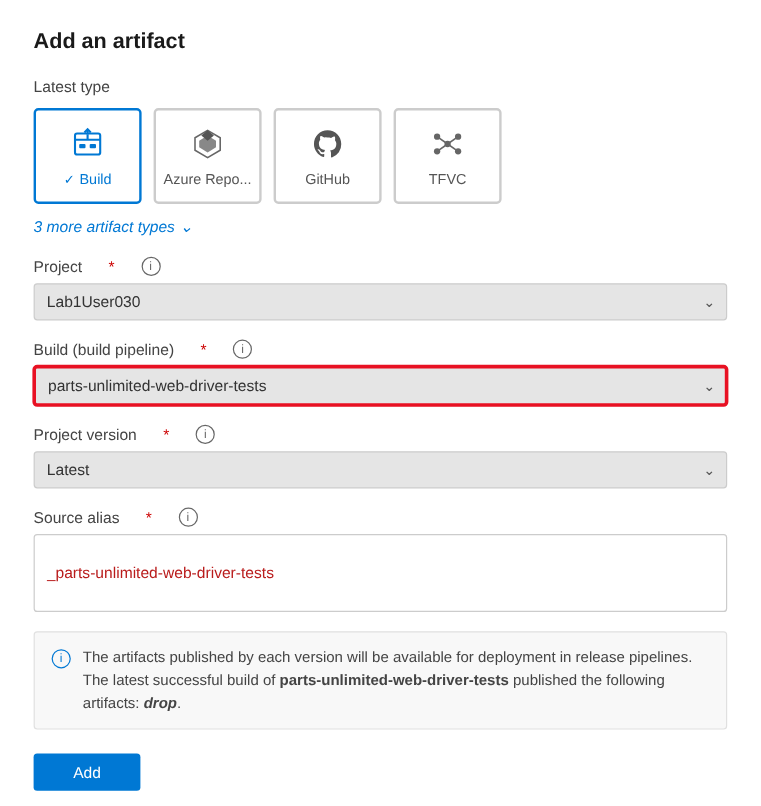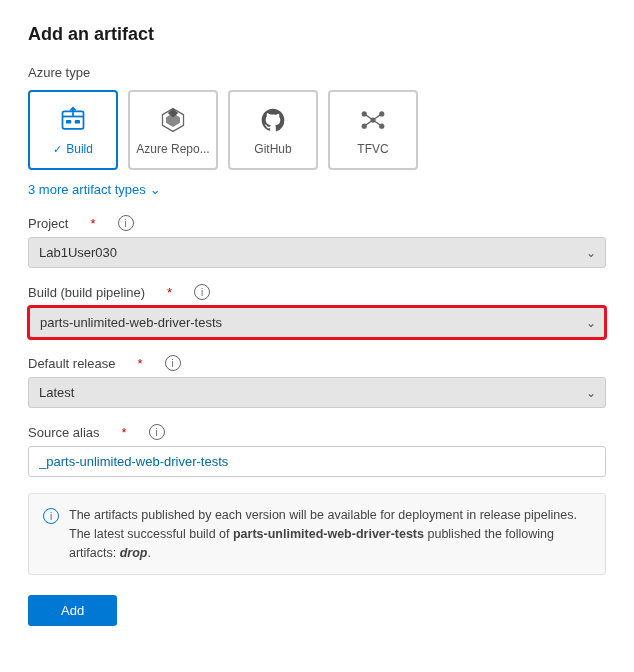--- a/index.html
+++ b/index.html
@@ -75,20 +75,21 @@
 
     .more-types-link {
       color: #0078d4;
       font-size: 13px;
       cursor: pointer;
       display: inline-flex;
       align-items: center;
       gap: 4px;
       margin-bottom: 18px;
       text-decoration: none;
+      font-style: italic;
     }
 
     .form-group {
       margin-bottom: 16px;
     }
 
     .field-label {
       font-size: 13px;
       color: #444;
       margin-bottom: 6px;
@@ -142,25 +143,25 @@
     }
 
     .select-wrapper.highlighted .select-field {
       border: 2px solid #e81123;
       outline: 2px solid #e81123;
       outline-offset: -1px;
     }
 
     .input-field {
       width: 100%;
-      padding: 7px 10px;
+      padding: 24px 10px;
       border: 1px solid #ccc;
       border-radius: 3px;
       font-size: 13px;
-      color: #0369a1;
+      color: #b91c1c;
       background: #fff;
       outline: none;
     }
 
     .info-box {
       display: flex;
       gap: 10px;
       padding: 12px 14px;
       background: #f8f8f8;
       border: 1px solid #e0e0e0;
@@ -204,21 +205,21 @@
       height: 28px;
     }
   </style>
 </head>
 <body>
 
 
 
 <h1 class="page-title">Add an artifact</h1>
 
-<div class="section-label">Azure type</div>
+<div class="section-label">Latest type</div>
 
 <div class="source-types">
 
   <div class="source-type-card selected">
     <div class="icon build-icon">
       <svg viewBox="0 0 32 32" fill="none" xmlns="http://www.w3.org/2000/svg">
         <rect x="4" y="6" width="24" height="20" rx="2" stroke="#0078d4" stroke-width="2" fill="none"></rect>
         <line x1="4" y1="12" x2="28" y2="12" stroke="#0078d4" stroke-width="2"></line>
         <rect x="8" y="16" width="6" height="4" rx="1" fill="#0078d4"></rect>
         <rect x="18" y="16" width="6" height="4" rx="1" fill="#0078d4"></rect>
@@ -308,21 +309,21 @@
     <select class="select-field">
       <option>parts-unlimited-web-driver-tests</option>
     </select>
     <span class="chevron">⌄</span>
   </div>
 </div>
 
 
 <div class="form-group">
   <div class="field-label">
-    <span>Default release</span>
+    <span>Project version</span>
     <span class="required-star">*</span>
     <span class="info-icon">i</span>
   </div>
   <div class="select-wrapper">
     <select class="select-field">
       <option>Latest</option>
     </select>
     <span class="chevron">⌄</span>
   </div>
 </div>

